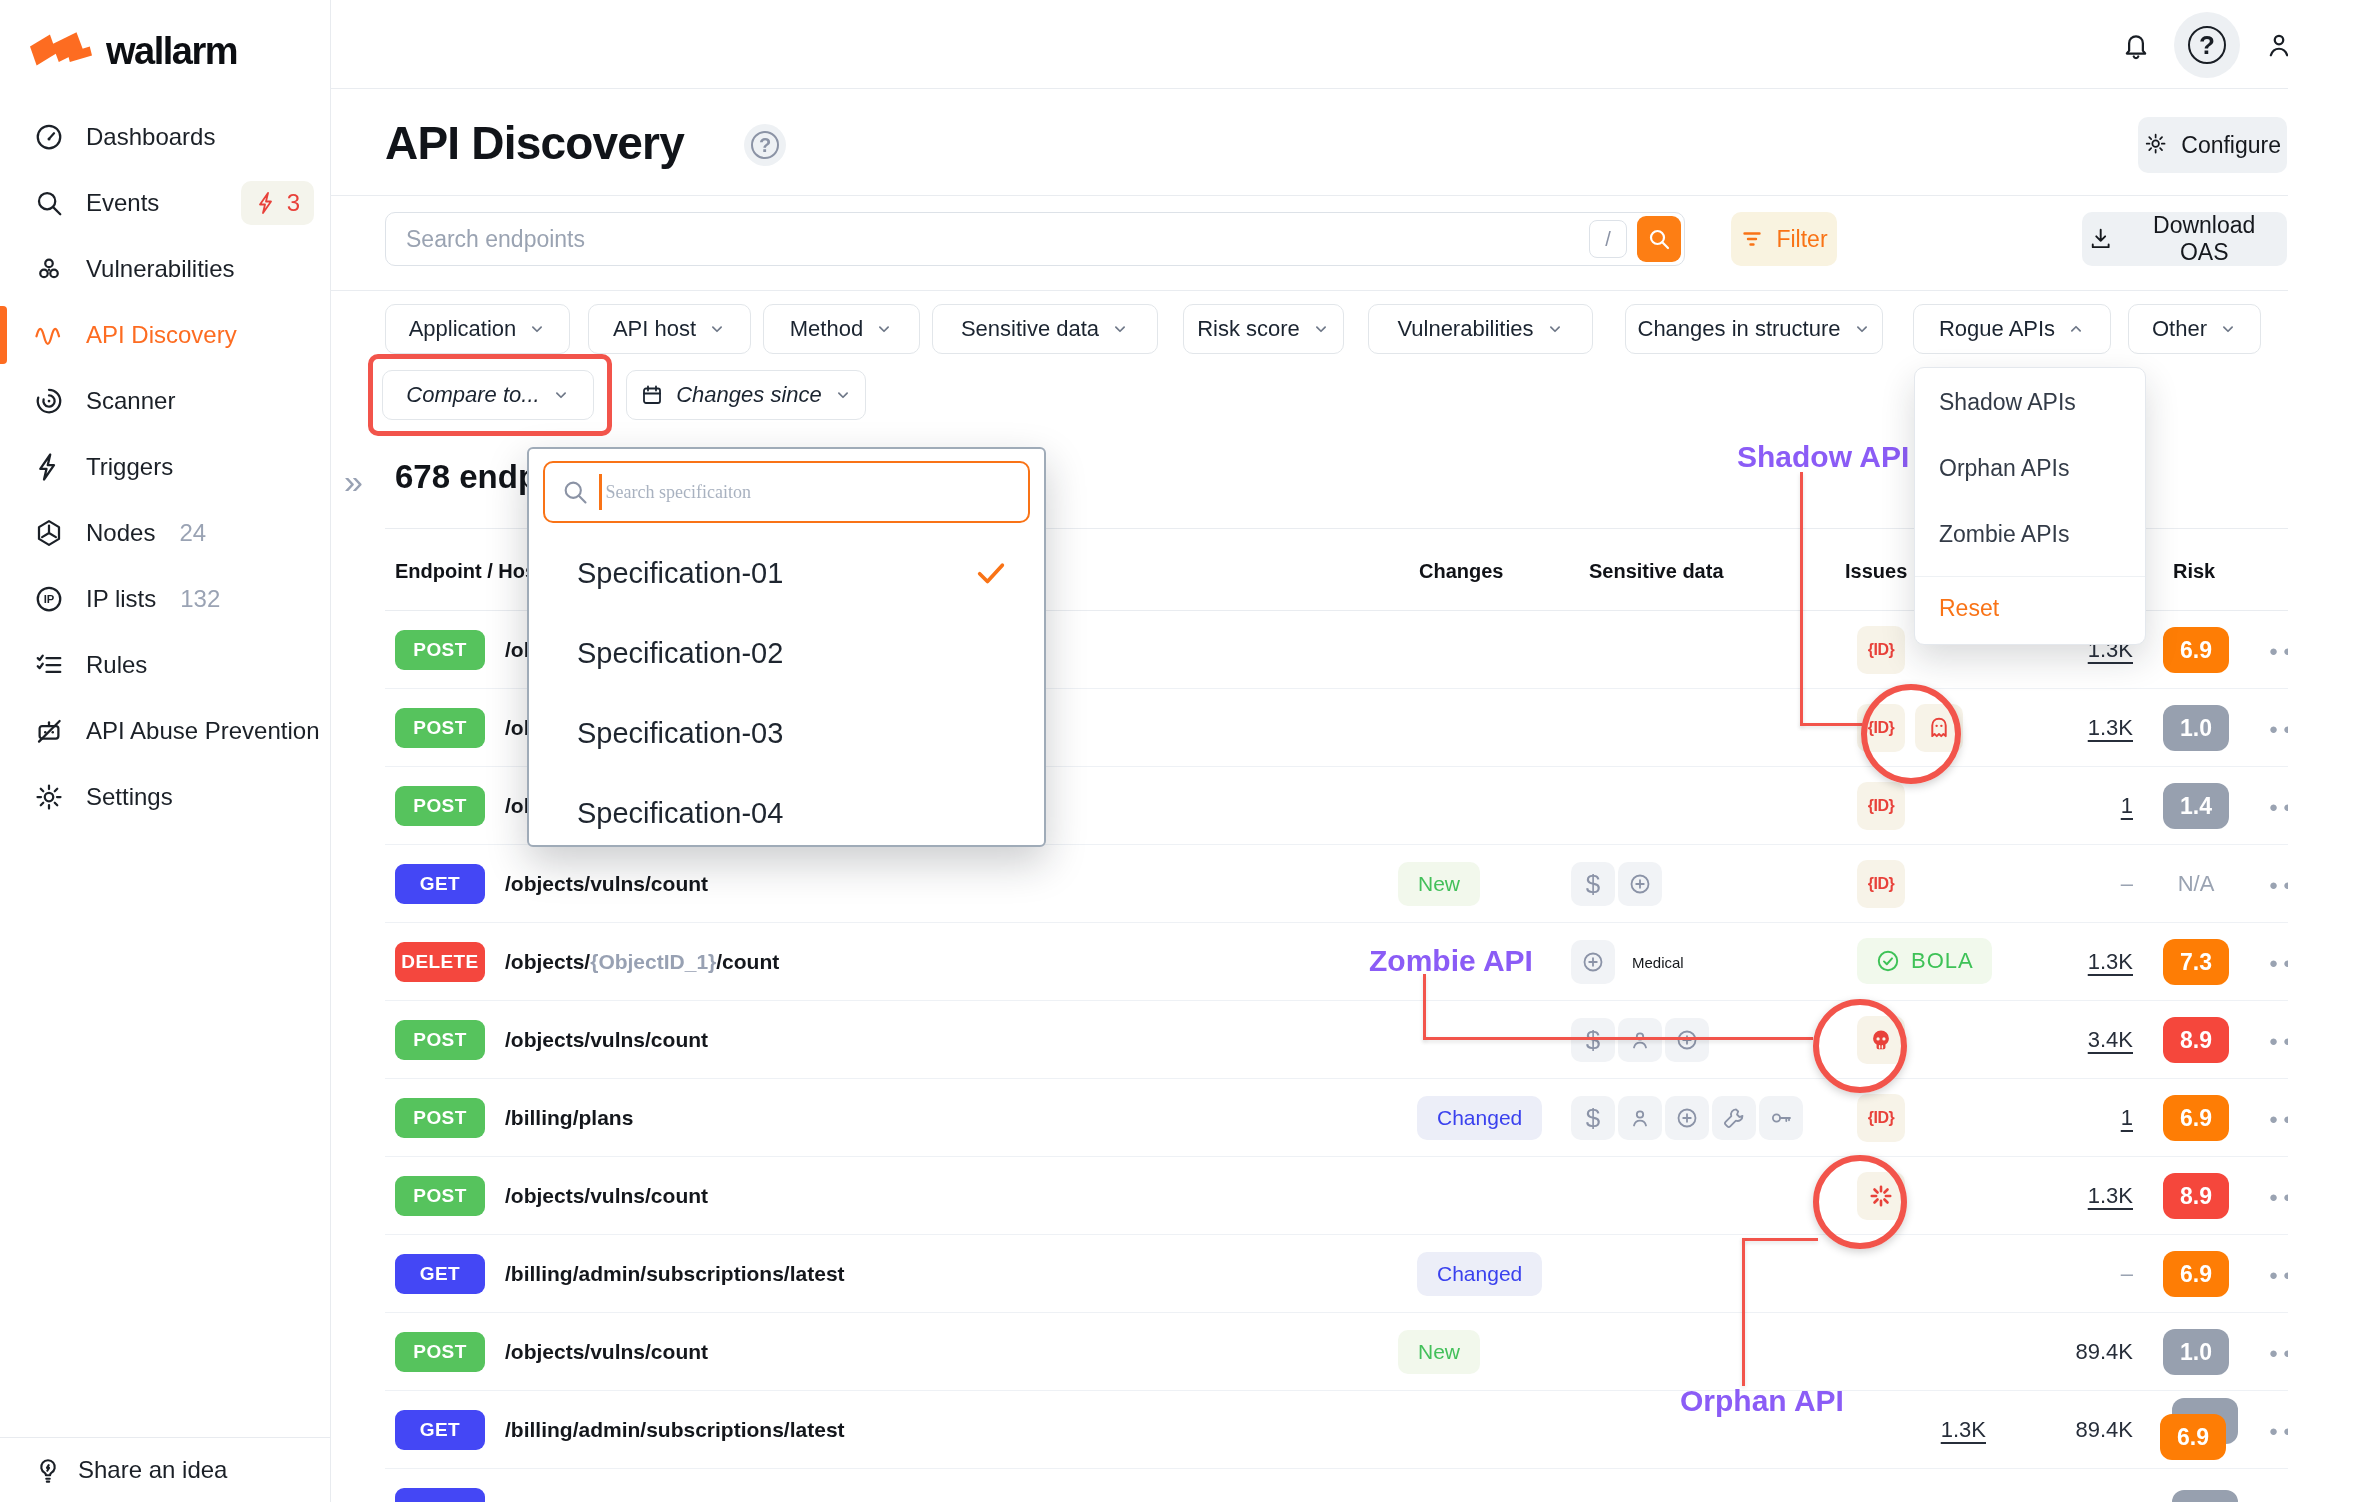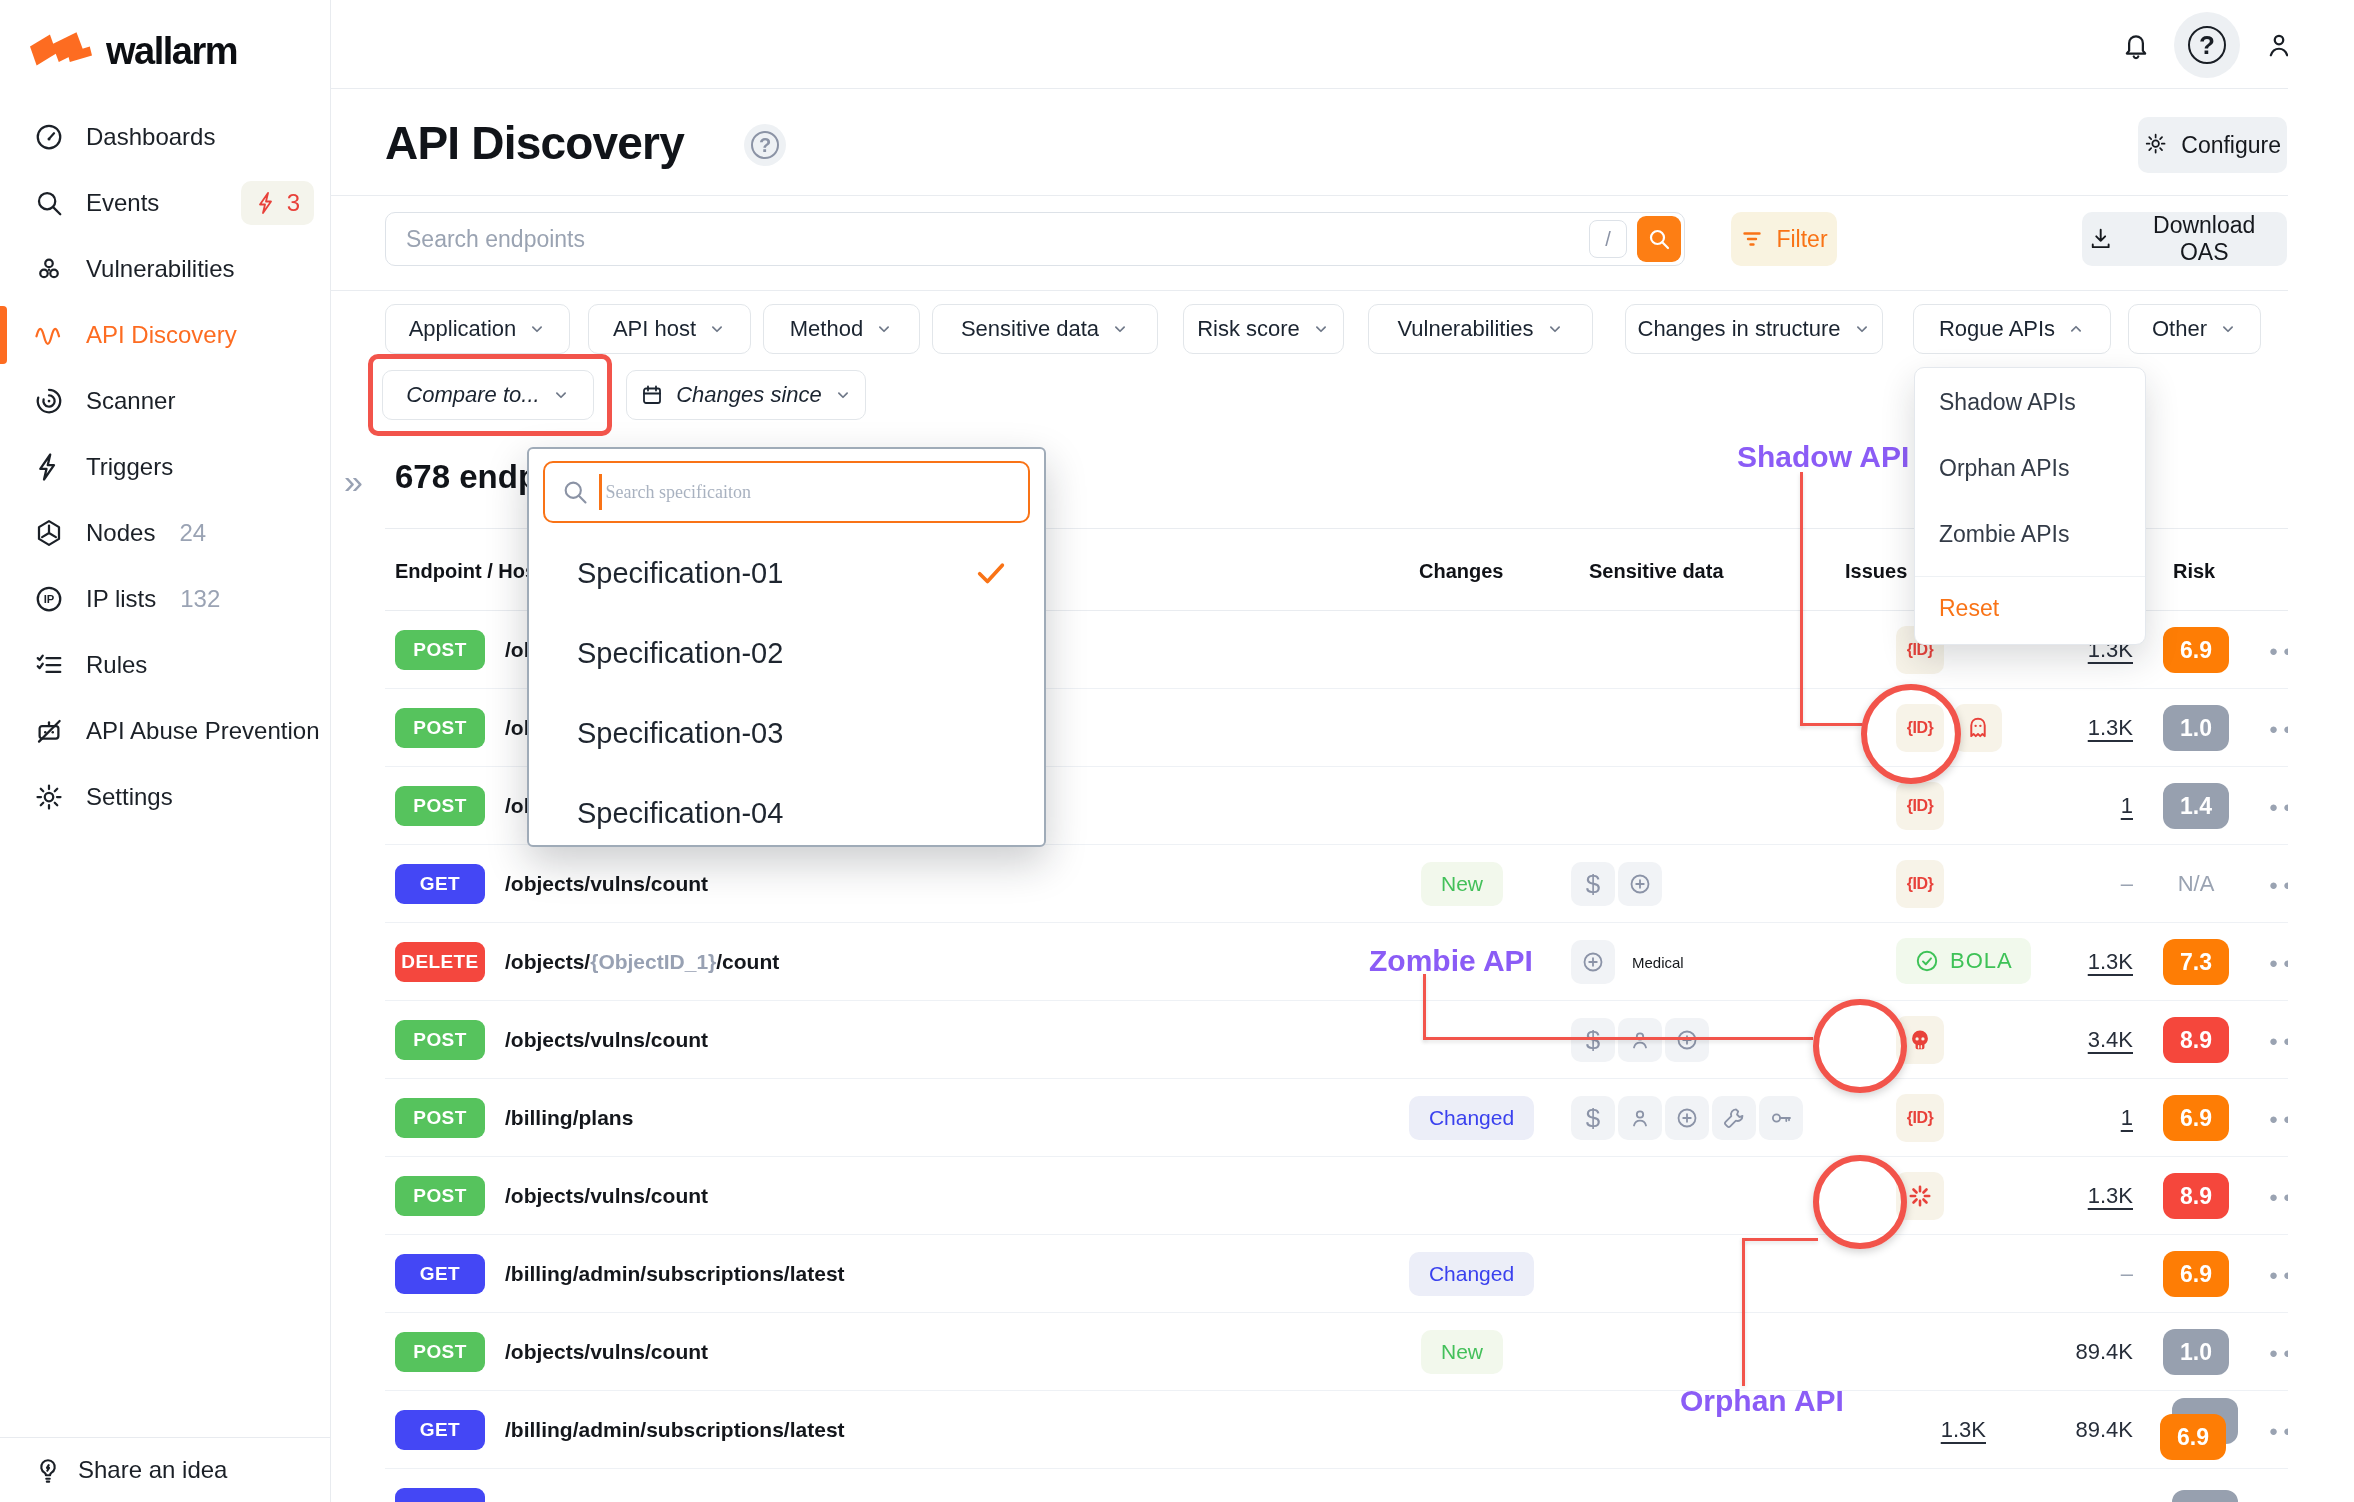--- a/index.html
+++ b/index.html
@@ -75,30 +75,30 @@
   #collapse{left:344px;top:462px;font-size:34px;color:#98a1b3;cursor:pointer;}
   #thead{left:385px;top:528px;width:1945px;height:83px;border-top:1px solid #e9ecf0;border-bottom:1px solid #e9ecf0;box-sizing:border-box;}
   .th{position:absolute;top:31px;font-size:20px;font-weight:700;color:#101217;white-space:nowrap;}
   .trow{position:absolute;left:385px;width:1945px;height:78px;border-bottom:1px solid #eef1f5;box-sizing:border-box;cursor:pointer;}
   .mbadge{position:absolute;left:10px;top:19px;width:90px;height:40px;border-radius:9px;color:#fff;font-size:19px;font-weight:700;letter-spacing:.4px;display:flex;align-items:center;justify-content:center;}
   .m-post{background:#56c35d;}
   .m-get{background:#4447f5;}
   .m-delete{background:#f4473e;}
   .path{position:absolute;left:120px;top:0;height:78px;display:flex;align-items:center;font-size:21px;font-weight:700;color:#14171c;white-space:nowrap;}
   .path .muted{color:#98a1b3;font-weight:700;}
-  .chg{position:absolute;left:1013px;top:0;width:128px;height:78px;display:flex;align-items:center;justify-content:center;}
+  .chg{position:absolute;left:1013px;top:0;width:128px;height:78px;display:flex;align-items:center;justify-content:flex-start;}
   .chg .pill{height:44px;padding:0 20px;border-radius:10px;display:flex;align-items:center;font-size:21px;}
   .pill.new{background:#f2f8ec;color:#43c05a;}
   .pill.changed{background:#eceef8;color:#3a41ee;margin-left:19px;}
   .sens{position:absolute;left:1186px;top:17px;display:flex;gap:3px;align-items:center;}
   .sbox{width:44px;height:44px;border-radius:10px;background:#f1f3f6;color:#8b93a7;display:flex;align-items:center;justify-content:center;}
   .sbox .ssvg{width:24px;height:24px;}
   .sbox .dollar{font-size:26px;font-weight:400;}
   .sens-label{font-size:15px;color:#15181c;margin-left:14px;}
-  .iss{position:absolute;left:1511px;top:15px;display:flex;gap:10px;align-items:center;}
+  .iss{position:absolute;left:1472px;top:15px;display:flex;gap:10px;align-items:center;}
   .ibox{width:48px;height:48px;border-radius:10px;background:#f7f3e8;color:#e8413a;display:flex;align-items:center;justify-content:center;}
   .ibox .idg{font-size:16px;font-weight:700;letter-spacing:-0.5px;}
   .ibox .isvg{width:26px;height:26px;}
   .bola{height:46px;padding:0 18px;border-radius:10px;background:#f1f9ec;color:#3ec257;display:flex;align-items:center;gap:10px;font-size:22px;letter-spacing:1px;}
   .bola .bsvg{width:26px;height:26px;}
   .hits{position:absolute;left:1600px;top:0;width:148px;height:78px;display:flex;align-items:center;justify-content:flex-end;font-size:22px;color:#272e3a;}
   .hits.link{text-decoration:underline;text-underline-offset:5px;}
   .hits.dash{color:#9aa3b2;}
   .hits-extra{position:absolute;left:1467px;top:0;width:134px;height:78px;display:flex;align-items:center;justify-content:flex-end;font-size:22px;color:#272e3a;text-decoration:underline;text-underline-offset:5px;}
   .risk{position:absolute;left:1778px;top:16px;width:66px;height:46px;border-radius:12px;color:#fff;font-size:23px;font-weight:700;display:flex;align-items:center;justify-content:center;}

